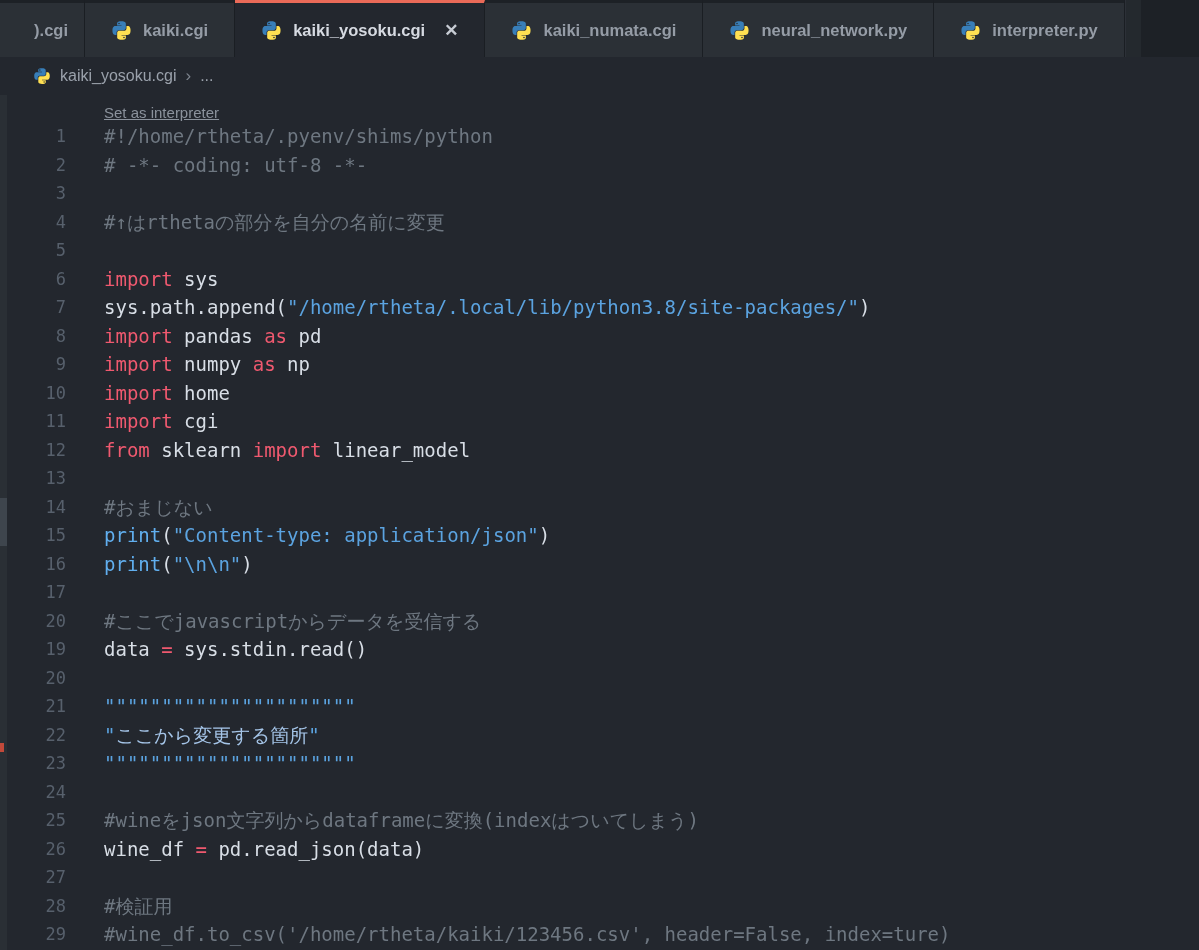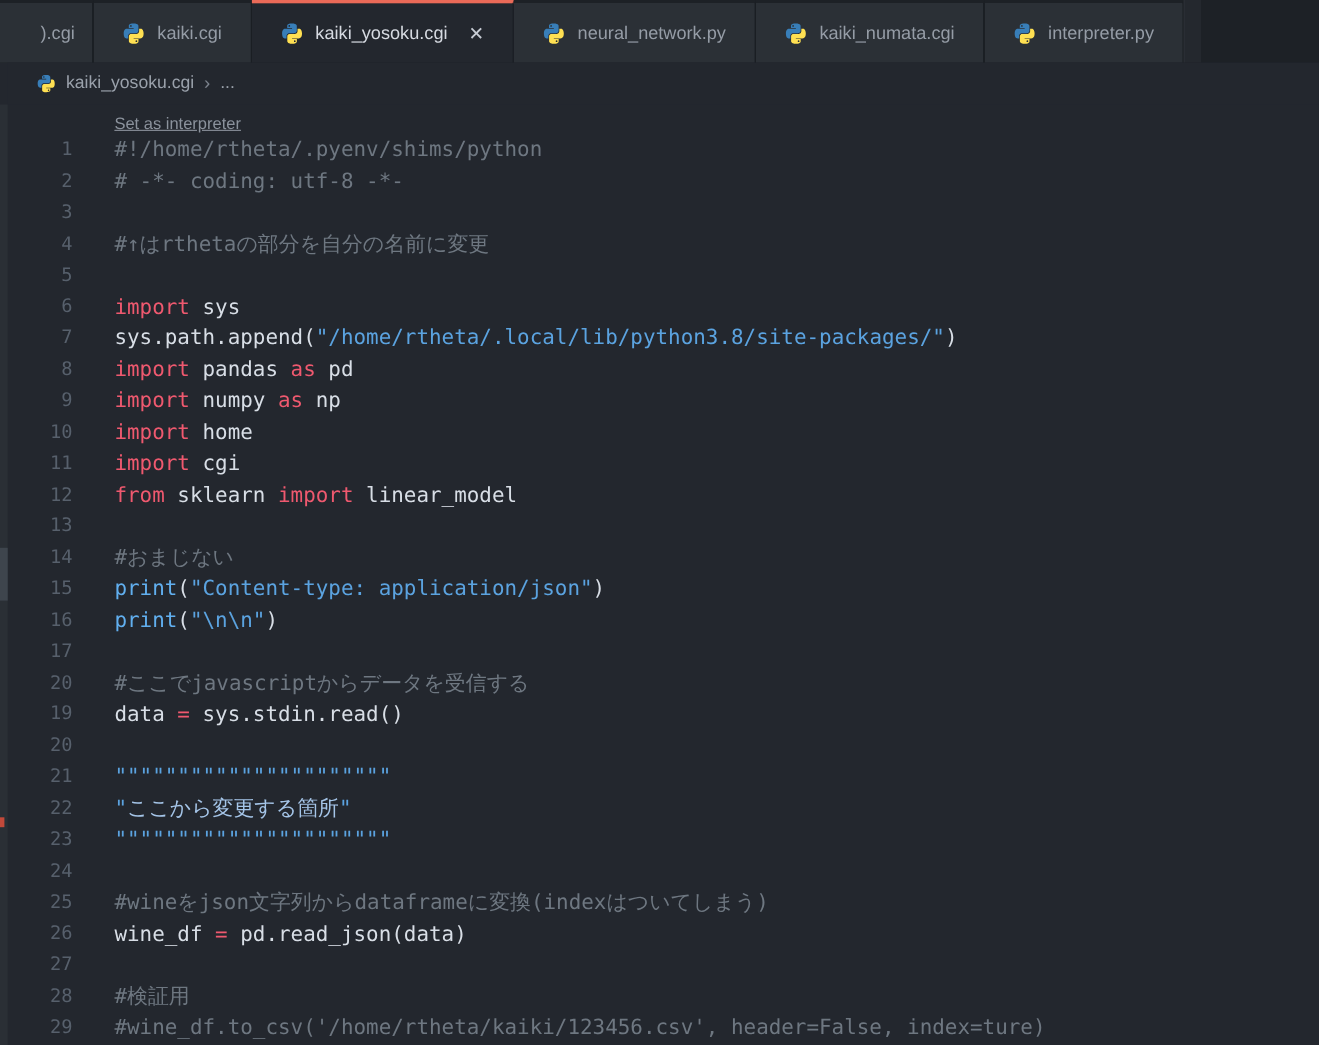--- a/index.html
+++ b/index.html
@@ -17,21 +17,21 @@
     display:flex; align-items:stretch; overflow:hidden;
   }
   .tab {
     display:flex; align-items:center; gap:11px;
     padding:0 26px;
     font-size:16.5px; color: var(--tab_fg);
     background: var(--tab_bg);
     background-clip: padding-box;
     border-top:3px solid transparent;
     border-right:1px solid var(--tab_sep);
-    white-space:nowrap; cursor:pointer; flex:0 0 auto;
+    white-space:nowrap; cursor:pointer; flex:0 0 auto;font-weight:bold;
   }
   .tab.active {
     background: var(--editor_bg);
     background-clip: border-box;
     color: var(--tab_active_fg);
     border-top:3px solid var(--accent);
   }
   .tab.clipped {
     width:85px; padding:0 16px 0 0; justify-content:flex-end; overflow:hidden;
   }
@@ -119,30 +119,30 @@
       <span>kaiki_yosoku.cgi</span>
       <span class="tclose">✕</span>
     </div>
     <div class="tab">
       <span class="ticon">
         <svg viewBox="0 0 32 32">
           <path fill="var(--python_blue)" d="M15.9 2c-7.1 0-6.6 3.1-6.6 3.1v3.2h6.7v1H6.7s-4.5-.5-4.5 6.6 3.9 6.8 3.9 6.8h2.3v-3.3s-.1-3.9 3.9-3.9h6.6s3.7.1 3.7-3.6V5.8S23.2 2 15.9 2zm-3.7 2.2a1.2 1.2 0 1 1 0 2.4 1.2 1.2 0 0 1 0-2.4z"></path>
           <path fill="var(--python_yellow)" d="M16.1 30c7.1 0 6.6-3.1 6.6-3.1v-3.2H16v-1h9.3s4.5.5 4.5-6.6-3.9-6.8-3.9-6.8h-2.3v3.3s.1 3.9-3.9 3.9h-6.6s-3.7-.1-3.7 3.6v6.1S8.8 30 16.1 30zm3.7-2.2a1.2 1.2 0 1 1 0-2.4 1.2 1.2 0 0 1 0 2.4z"></path>
         </svg>
       </span>
+      <span>kaiki_numata.cgi</span>
+    </div>
+    <div class="tab">
+      <span class="ticon">
+        <svg viewBox="0 0 32 32">
+          <path fill="var(--python_blue)" d="M15.9 2c-7.1 0-6.6 3.1-6.6 3.1v3.2h6.7v1H6.7s-4.5-.5-4.5 6.6 3.9 6.8 3.9 6.8h2.3v-3.3s-.1-3.9 3.9-3.9h6.6s3.7.1 3.7-3.6V5.8S23.2 2 15.9 2zm-3.7 2.2a1.2 1.2 0 1 1 0 2.4 1.2 1.2 0 0 1 0-2.4z"></path>
+          <path fill="var(--python_yellow)" d="M16.1 30c7.1 0 6.6-3.1 6.6-3.1v-3.2H16v-1h9.3s4.5.5 4.5-6.6-3.9-6.8-3.9-6.8h-2.3v3.3s.1 3.9-3.9 3.9h-6.6s-3.7-.1-3.7 3.6v6.1S8.8 30 16.1 30zm3.7-2.2a1.2 1.2 0 1 1 0-2.4 1.2 1.2 0 0 1 0 2.4z"></path>
+        </svg>
+      </span>
       <span>neural_network.py</span>
-    </div>
-    <div class="tab">
-      <span class="ticon">
-        <svg viewBox="0 0 32 32">
-          <path fill="var(--python_blue)" d="M15.9 2c-7.1 0-6.6 3.1-6.6 3.1v3.2h6.7v1H6.7s-4.5-.5-4.5 6.6 3.9 6.8 3.9 6.8h2.3v-3.3s-.1-3.9 3.9-3.9h6.6s3.7.1 3.7-3.6V5.8S23.2 2 15.9 2zm-3.7 2.2a1.2 1.2 0 1 1 0 2.4 1.2 1.2 0 0 1 0-2.4z"></path>
-          <path fill="var(--python_yellow)" d="M16.1 30c7.1 0 6.6-3.1 6.6-3.1v-3.2H16v-1h9.3s4.5.5 4.5-6.6-3.9-6.8-3.9-6.8h-2.3v3.3s.1 3.9-3.9 3.9h-6.6s-3.7-.1-3.7 3.6v6.1S8.8 30 16.1 30zm3.7-2.2a1.2 1.2 0 1 1 0-2.4 1.2 1.2 0 0 1 0 2.4z"></path>
-        </svg>
-      </span>
-      <span>kaiki_numata.cgi</span>
     </div>
     <div class="tab">
       <span class="ticon">
         <svg viewBox="0 0 32 32">
           <path fill="var(--python_blue)" d="M15.9 2c-7.1 0-6.6 3.1-6.6 3.1v3.2h6.7v1H6.7s-4.5-.5-4.5 6.6 3.9 6.8 3.9 6.8h2.3v-3.3s-.1-3.9 3.9-3.9h6.6s3.7.1 3.7-3.6V5.8S23.2 2 15.9 2zm-3.7 2.2a1.2 1.2 0 1 1 0 2.4 1.2 1.2 0 0 1 0-2.4z"></path>
           <path fill="var(--python_yellow)" d="M16.1 30c7.1 0 6.6-3.1 6.6-3.1v-3.2H16v-1h9.3s4.5.5 4.5-6.6-3.9-6.8-3.9-6.8h-2.3v3.3s.1 3.9-3.9 3.9h-6.6s-3.7-.1-3.7 3.6v6.1S8.8 30 16.1 30zm3.7-2.2a1.2 1.2 0 1 1 0-2.4 1.2 1.2 0 0 1 0 2.4z"></path>
         </svg>
       </span>
       <span>interpreter.py</span>
     </div>

